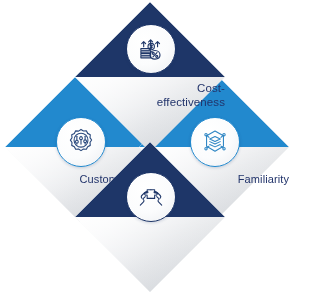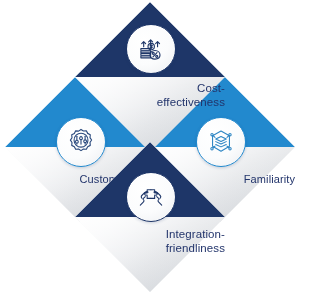--- a/index.html
+++ b/index.html
@@ -61,21 +61,21 @@
     left: 0; top: 50%;
     width: 150px; height: 75px;
     background:
       linear-gradient(160deg, rgba(255,255,255,0.95) 0%, rgba(255,255,255,0.25) 45%, rgba(190,195,202,0.45) 100%);
     pointer-events: none;
   }
 
   
   #cell-top    { left: 75px;  top: 2px;   }
   #cell-left   { left: 5px;   top: 72px;  }
-  #cell-right  { left: 145px; top: 72px;  }
+  #cell-right  { left: 139px; top: 72px;  }
   #cell-bottom { left: 75px;  top: 142px; }
 
   
   .badge {
     position: absolute;
     width: 48px; height: 48px;
     border-radius: 50%;
     background: radial-gradient(circle at 35% 30%, #ffffff 0%, #fbfcfd 55%, #eceef1 100%);
     display: flex;
     align-items: center;
@@ -218,17 +218,15 @@
 
         <path d="M27.4 24.6L24 21.2c-.6-.6-.7-1.4-.2-2l.9-1.1-2.6-2.6"></path>
         <path d="M25.8 17.2c.8-.8.8-2 0-2.8l-3-3c-.8-.8-2-.8-2.8 0"></path>
         <path d="M23.2 12.5l-1.6-1.6c-.7-.7-1.8-.7-2.5 0"></path>
 
         <path d="M15.9 8.2h-4v3.1c0 .5-.5.6-.9.4a1.25 1.25 0 1 0 0 2.3c.4-.2.9-.1.9.4v3.1h4"></path>
         <path d="M15.9 8.2h4v3.1c0 .5.5.6.9.4a1.25 1.25 0 1 1 0 2.3c-.4-.2-.9-.1-.9.4v3.1h-4"></path>
       </svg>
     </div>
 
-    <div class="label">Integration-
-friendliness</div>
   </div>
 
 </div>
 
 </body></html>

